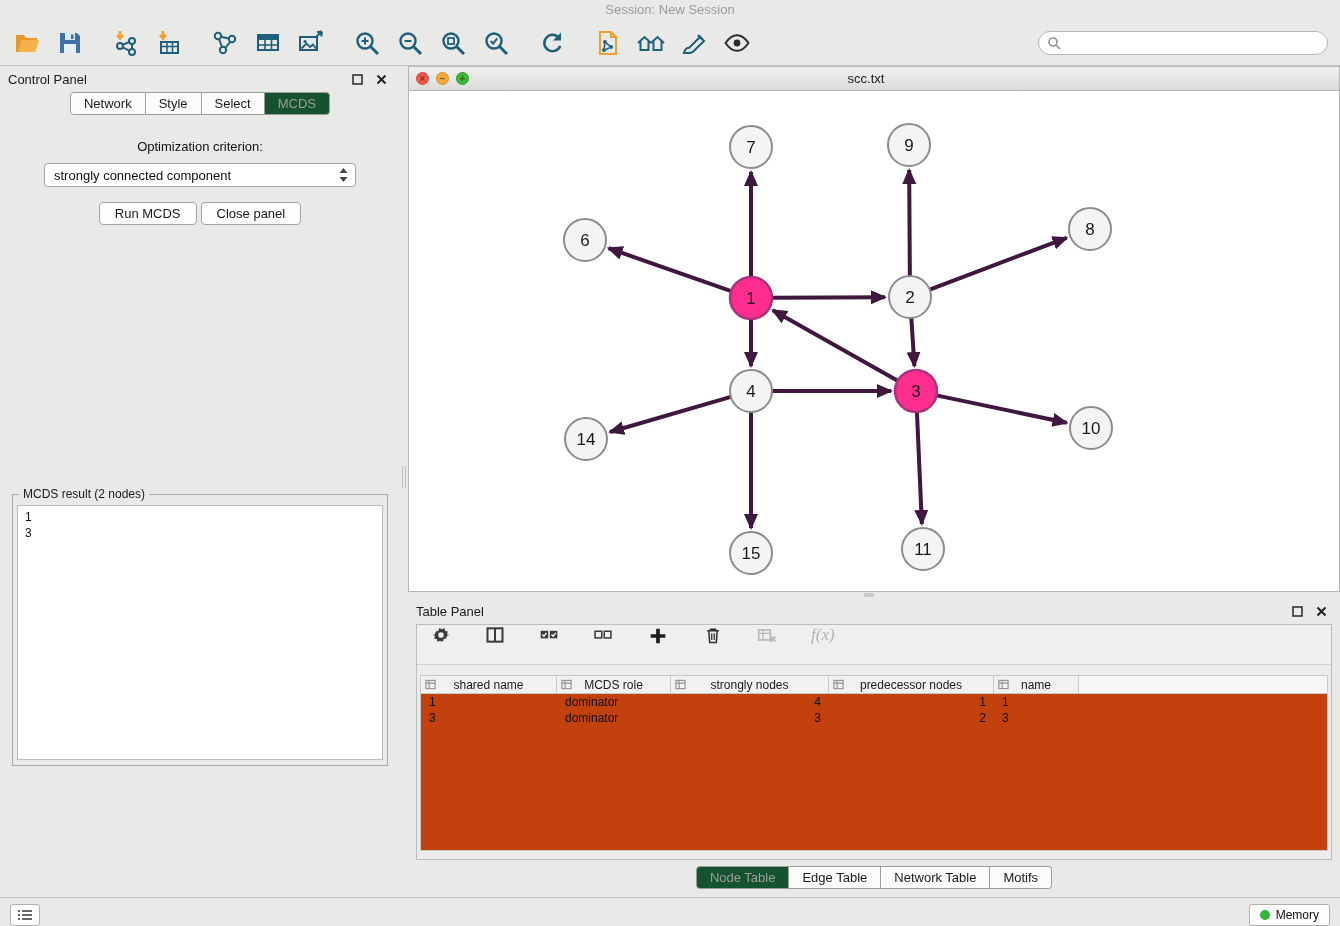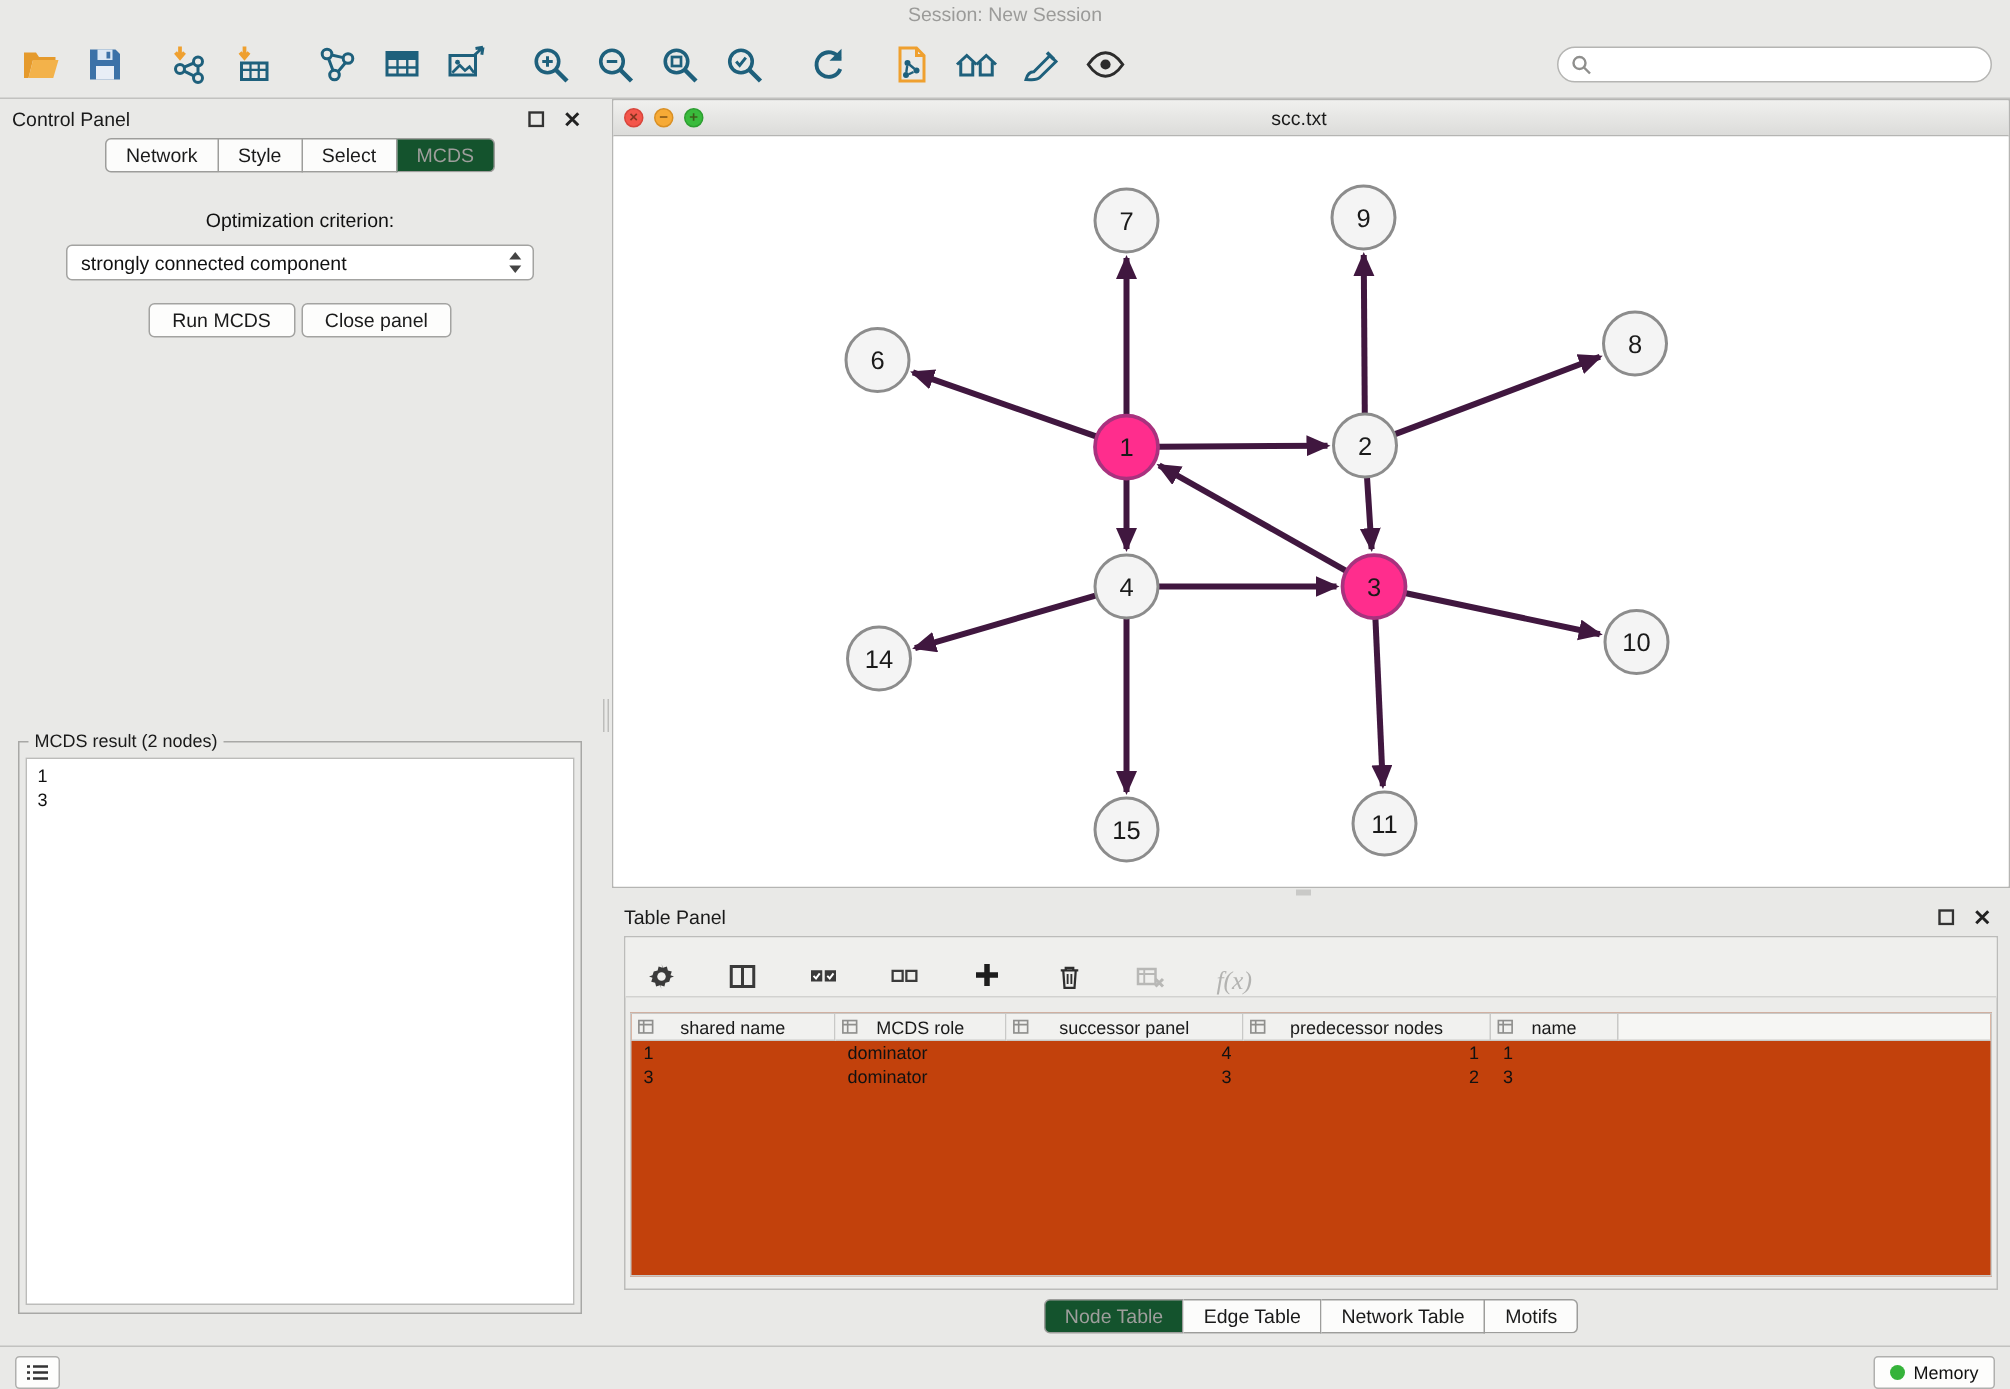--- a/index.html
+++ b/index.html
@@ -21,21 +21,21 @@
   .seg-tabs{display:flex;justify-content:center}
   .seg-tab{border:1px solid #9d9d9b;border-left:none;padding:3px 13px;background:#fcfcfb;font-size:13px;color:#1a1a1a;white-space:nowrap}
   .seg-tab:first-child{border-left:1px solid #9d9d9b;border-top-left-radius:4px;border-bottom-left-radius:4px}
   .seg-tab:last-child{border-top-right-radius:4px;border-bottom-right-radius:4px}
   .seg-tab.active{background:#14532d;color:#9e9e9c}
   .opt-label{margin-top:24px;text-align:center;font-size:13px}
   .combo{margin:9px auto 0 auto;width:312px;height:24px;background:#fff;border:1px solid #a3a3a1;border-radius:4px;display:flex;align-items:center;padding:0 6px 0 9px;font-size:13px}
   .combo .cval{flex:1}
   .cp-buttons{display:flex;justify-content:center;gap:4px;margin-top:15px}
   .btn{height:23px;padding:0 15px;background:#fdfdfc;border:1px solid #a3a3a1;border-radius:4px;font-size:13px;font-family:"Liberation Sans",sans-serif;color:#1a1a1a}
-  .groupbox{position:absolute;left:12px;top:428px;width:376px;height:382px;border:1px solid #a8a8a6}
+  .groupbox{position:absolute;left:12px;top:428px;width:376px;height:272px;border:1px solid #a8a8a6}
   .groupbox-legend{position:absolute;top:-8px;left:6px;background:#e9e9e7;padding:0 4px;font-size:12px;color:#1a1a1a}
   .result-area{position:absolute;left:4px;right:4px;top:10px;bottom:5px;background:#fff;border:1px solid #bcbcba;font-size:12px;line-height:16px;padding:3px 7px;overflow:hidden}
 
   
   .v-splitter{position:absolute;left:400px;top:66px;width:8px;height:820px}
   .v-splitter .grip{position:absolute;top:400px;left:2px;width:4px;height:22px;border-left:1px solid #bdbdbb;border-right:1px solid #bdbdbb}
   .h-splitter{position:absolute;left:408px;top:592px;width:932px;height:6px}
   .h-splitter .grip{position:absolute;left:456px;top:1px;width:10px;height:4px;background:#c9c9c7}
 
   
@@ -45,21 +45,21 @@
   .traffic{display:flex;gap:7px;z-index:1}
   .light{width:13px;height:13px;border-radius:50%;display:flex;align-items:center;justify-content:center;font-size:10px;font-weight:bold;color:rgba(60,30,0,.6);line-height:1}
   .light.red{background:#f4564b;border:1px solid #d8453b}
   .light.yellow{background:#f6aa36;border:1px solid #d98f23}
   .light.green{background:#39bb3c;border:1px solid #2c9e30}
   .net-canvas{position:absolute;left:0;top:24px;right:0;bottom:0;background:#fff}
 
   
   .table-panel{position:absolute;left:408px;top:598px;width:932px;height:288px;background:#e9e9e7}
   .tp-body{position:absolute;left:8px;right:8px;top:26px;height:236px;background:#ececea;border:1px solid #bcbcba}
-  .tp-toolbar{height:40px;display:flex;align-items:flex-end;gap:34px;padding:0 14px;background:#efefed;border-bottom:1px solid #d2d2d0}
+  .tp-toolbar{height:40px;display:flex;align-items:flex-start;gap:34px;padding:0 14px;background:#efefed;border-bottom:1px solid #d2d2d0}
   .fx{font-family:"Liberation Serif",serif;font-style:italic;font-size:17px;color:#b3b3b1}
   .tp-table{position:absolute;left:3px;right:3px;top:50px;bottom:8px;background:#c2410c;border:1px solid #c9c9c7;overflow:hidden}
   .thead{display:flex;background:#f1f1ef}
   .th{height:18px;background:#f1f1ef;border-right:1px solid #c9c9c7;border-bottom:1px solid #c9c9c7;display:flex;align-items:center;justify-content:center;font-size:12px;position:relative;flex:0 0 auto;color:#1a1a1a}
   .th svg{position:absolute;left:4px;top:3px}
   .th-filler{flex:1;background:#f6f6f4;border-bottom:1px solid #c9c9c7}
   .tr{display:flex;height:16px}
   .td{height:16px;line-height:16px;font-size:12px;padding:0 8px;white-space:nowrap;overflow:hidden;flex:0 0 auto;color:#111}
   .table-tabs{position:absolute;left:0;right:0;top:268px;display:flex;justify-content:center}
 
@@ -419,21 +419,21 @@
               <rect x="1" y="1.5" width="10" height="9" fill="none" stroke="#8f8f8d" stroke-width="1.2"></rect>
               <path d="M1 4.5h10M4.5 1.5v9" stroke="#8f8f8d" stroke-width="1.2"></path>
             </svg>
             <span>MCDS role</span>
           </div>
           <div class="th" style="width: 158px;">
             <svg width="11" height="11" viewBox="0 0 12 12">
               <rect x="1" y="1.5" width="10" height="9" fill="none" stroke="#8f8f8d" stroke-width="1.2"></rect>
               <path d="M1 4.5h10M4.5 1.5v9" stroke="#8f8f8d" stroke-width="1.2"></path>
             </svg>
-            <span>successor panel</span>
+            <span>strongly nodes</span>
           </div>
           <div class="th" style="width: 165px;">
             <svg width="11" height="11" viewBox="0 0 12 12">
               <rect x="1" y="1.5" width="10" height="9" fill="none" stroke="#8f8f8d" stroke-width="1.2"></rect>
               <path d="M1 4.5h10M4.5 1.5v9" stroke="#8f8f8d" stroke-width="1.2"></path>
             </svg>
             <span>predecessor nodes</span>
           </div>
           <div class="th" style="width: 85px;">
             <svg width="11" height="11" viewBox="0 0 12 12">

